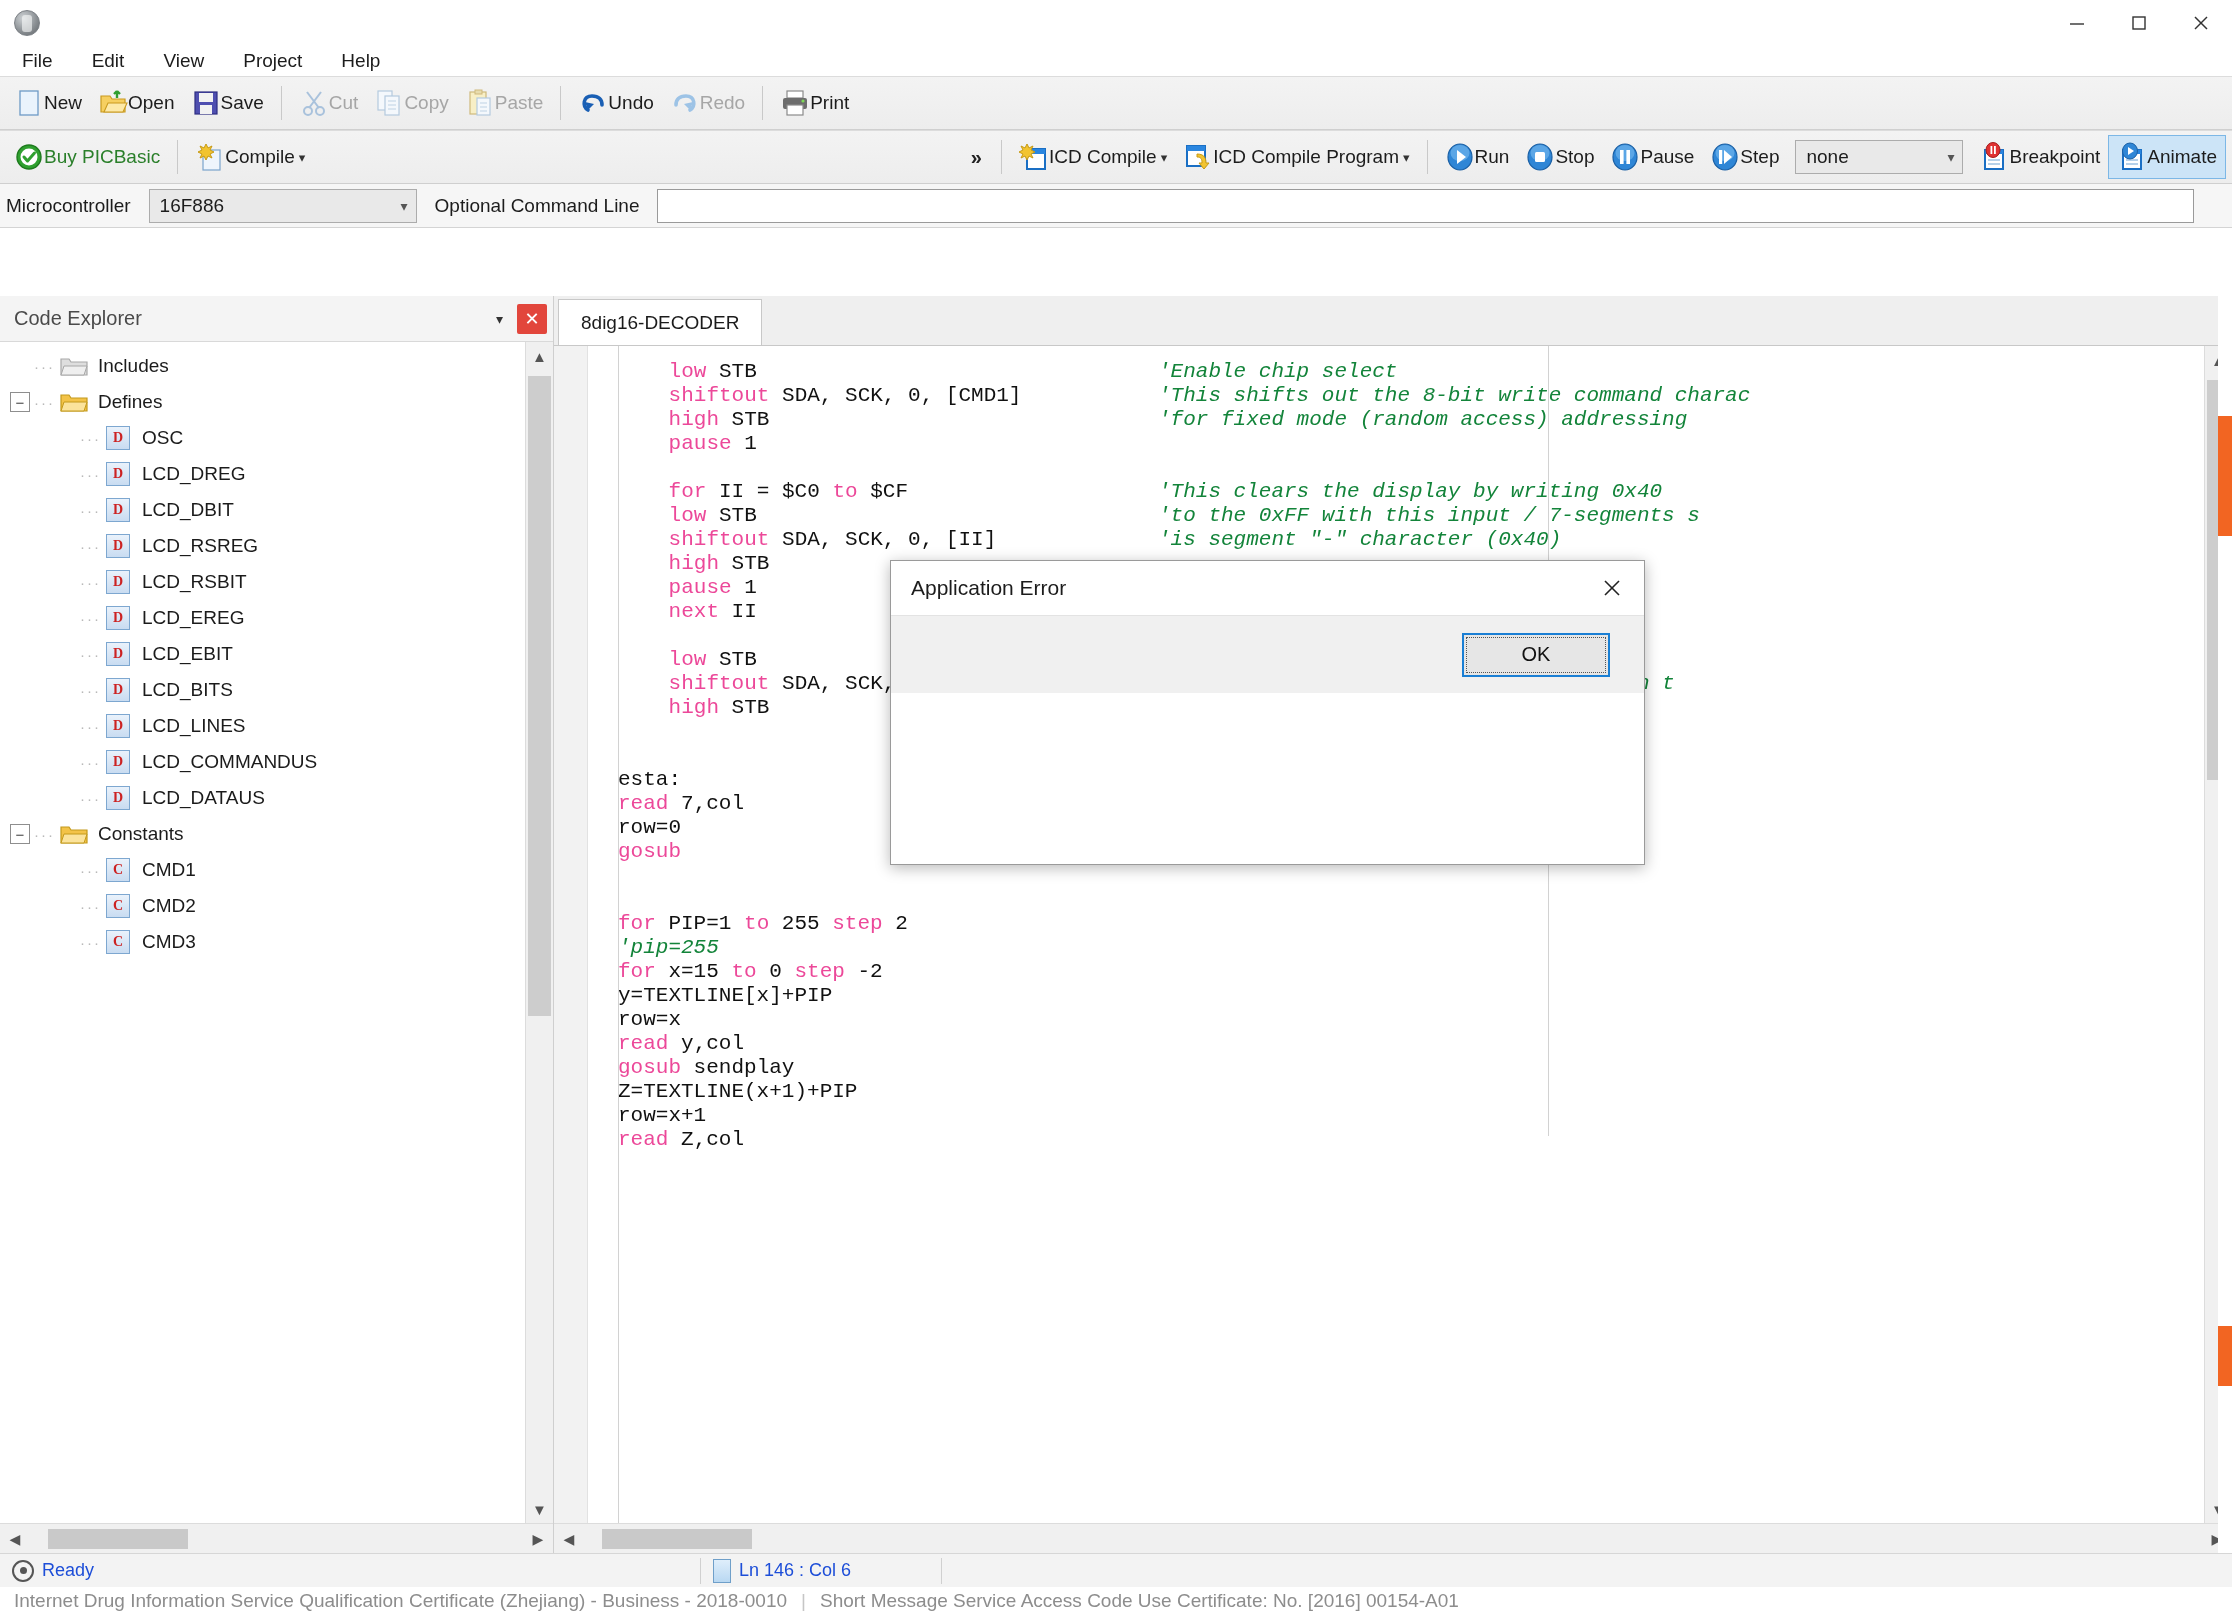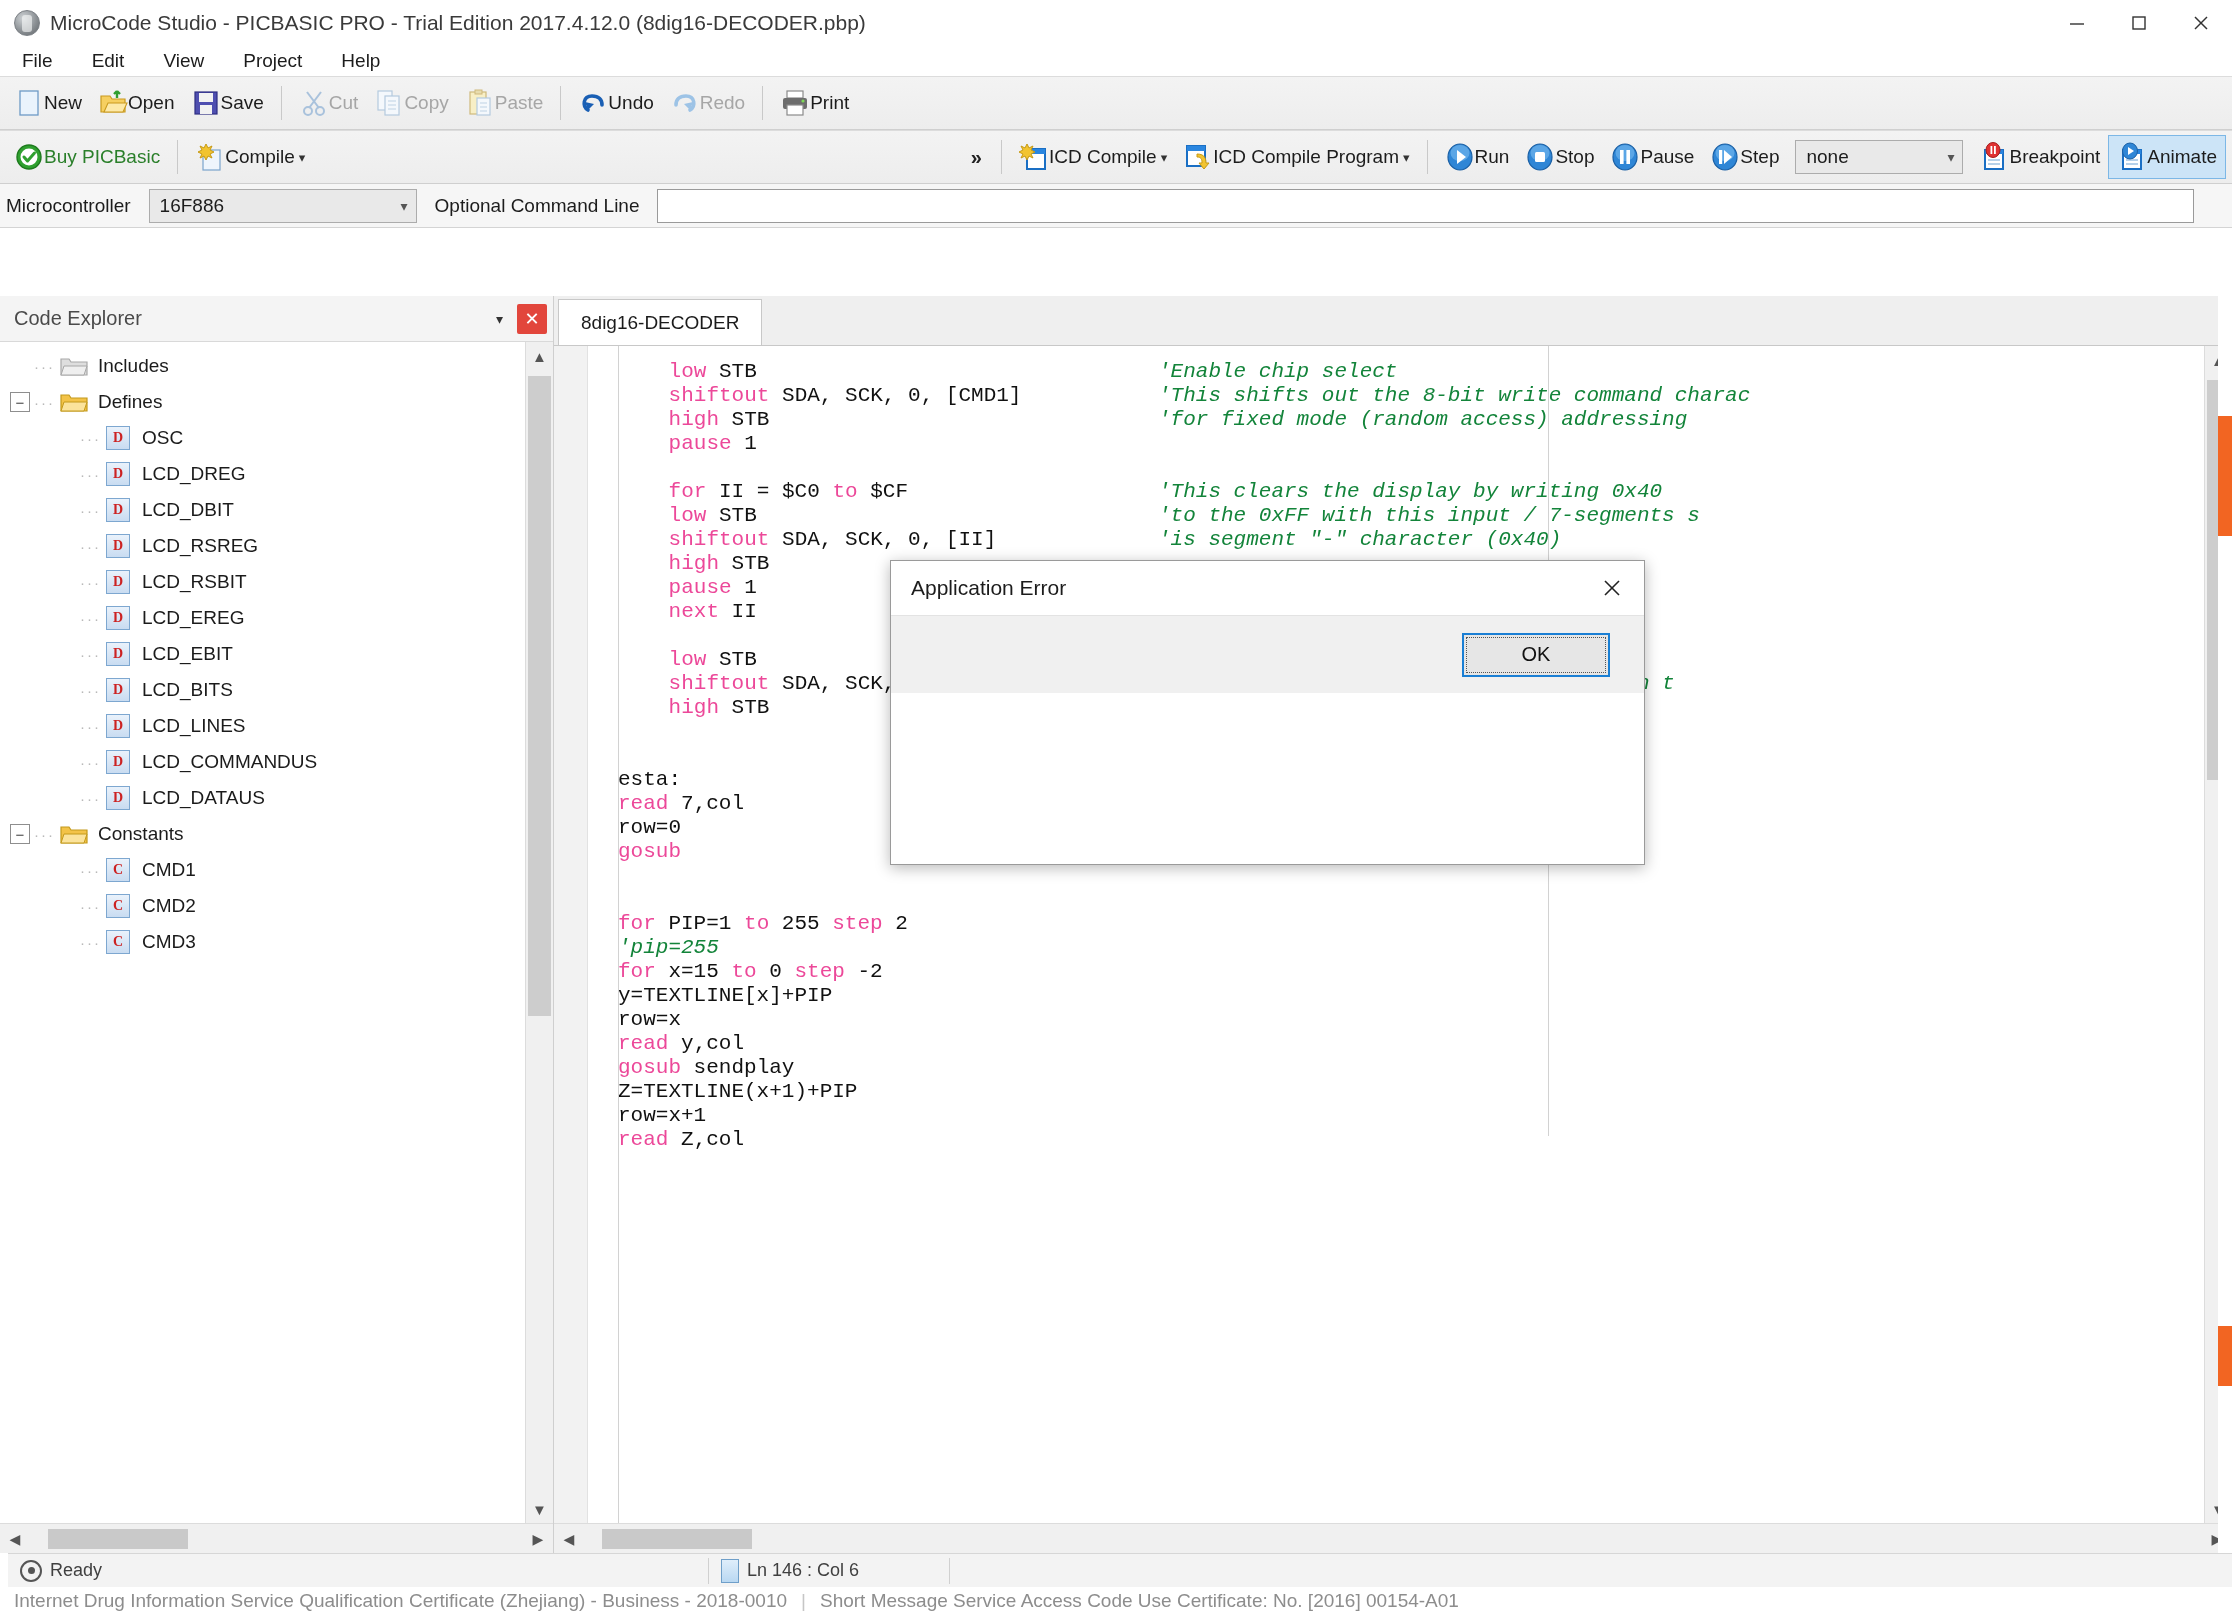--- a/index.html
+++ b/index.html
@@ -129,23 +129,23 @@
   .kw { color:#ec4899; }
   .cm { color:#13843a; font-style: italic; }
   .indent-line { position:absolute; top:0; bottom:0; width:1px; background:#d2d2d2; }
   .code-vscroll { width: 28px; background:#f0f0f0; border-left:1px solid #dcdcdc;
                   position:relative; flex:none; }
   .code-hscroll { height:30px; background:#f0f0f0; border-top:1px solid #dcdcdc;
                   display:flex; align-items:center; }
   .hthumb { height: 20px; background:#c9c9c9; }
 
   
-  .statusbar { position:absolute; left:8px; right:0; bottom:28px; height: 34px; background:#f3f3f3;
+  .statusbar { position:absolute; left:0; right:0; bottom:28px; height: 34px; background:#f3f3f3;
                border-top:1px solid #d6d6d6; display:flex; align-items:center; font-size:18px;
-               color:#404040;margin-top:47px; }
+               color:#1d4ed8;margin-top:47px; }
   .sb-cell { display:flex; align-items:center; gap:8px; padding: 0 12px; height:34px; }
   .sb-div { width:1px; height:26px; background:#d0d0d0; }
   .ready-ico { width:22px;height:22px;border-radius:50%;border:2px solid #555; flex:none;
                display:flex;align-items:center;justify-content:center; }
   .ready-ico::after{content:"";width:7px;height:7px;border-radius:50%;background:#555;}
   .lnicon { width:18px;height:24px;background:linear-gradient(#dfeefb,#b9d8f2);
             border:1px solid #6f9fc9; flex:none; }
 
   
   .bleed { position:absolute; left:0; right:0; bottom:0; height:28px; background:#ffffff;
@@ -173,21 +173,20 @@
                 justify-content:flex-end; padding-right: 34px; border-top:1px solid #e3e3e3; }
   .ok-btn { min-width: 148px; height: 44px; background:#e6e6e6; border:2px solid #1a7fd4;
             display:flex; align-items:center; justify-content:center; font-size:20px;
             color:#111; outline: 1px dotted #555; outline-offset: -5px; }
 </style>
 </head>
 <body>
 
 <div class="titlebar">
   <div class="title-icon"></div>
-  <div class="title-text">MicroCode Studio - PICBASIC PRO - Trial Edition 2017.4.12.0 (8dig16-DECODER.pbp)</div>
   <div class="win-buttons">
     <div class="win-btn">
       <svg width="22" height="22" viewBox="0 0 22 22">
           <line x1="4" y1="12" x2="18" y2="12" stroke="#333" stroke-width="1.4"></line>
         </svg>
     </div>
     <div class="win-btn">
       <svg width="22" height="22" viewBox="0 0 22 22">
           <rect x="5" y="5" width="12" height="12" fill="none" stroke="#333" stroke-width="1.4"></rect>
         </svg>

